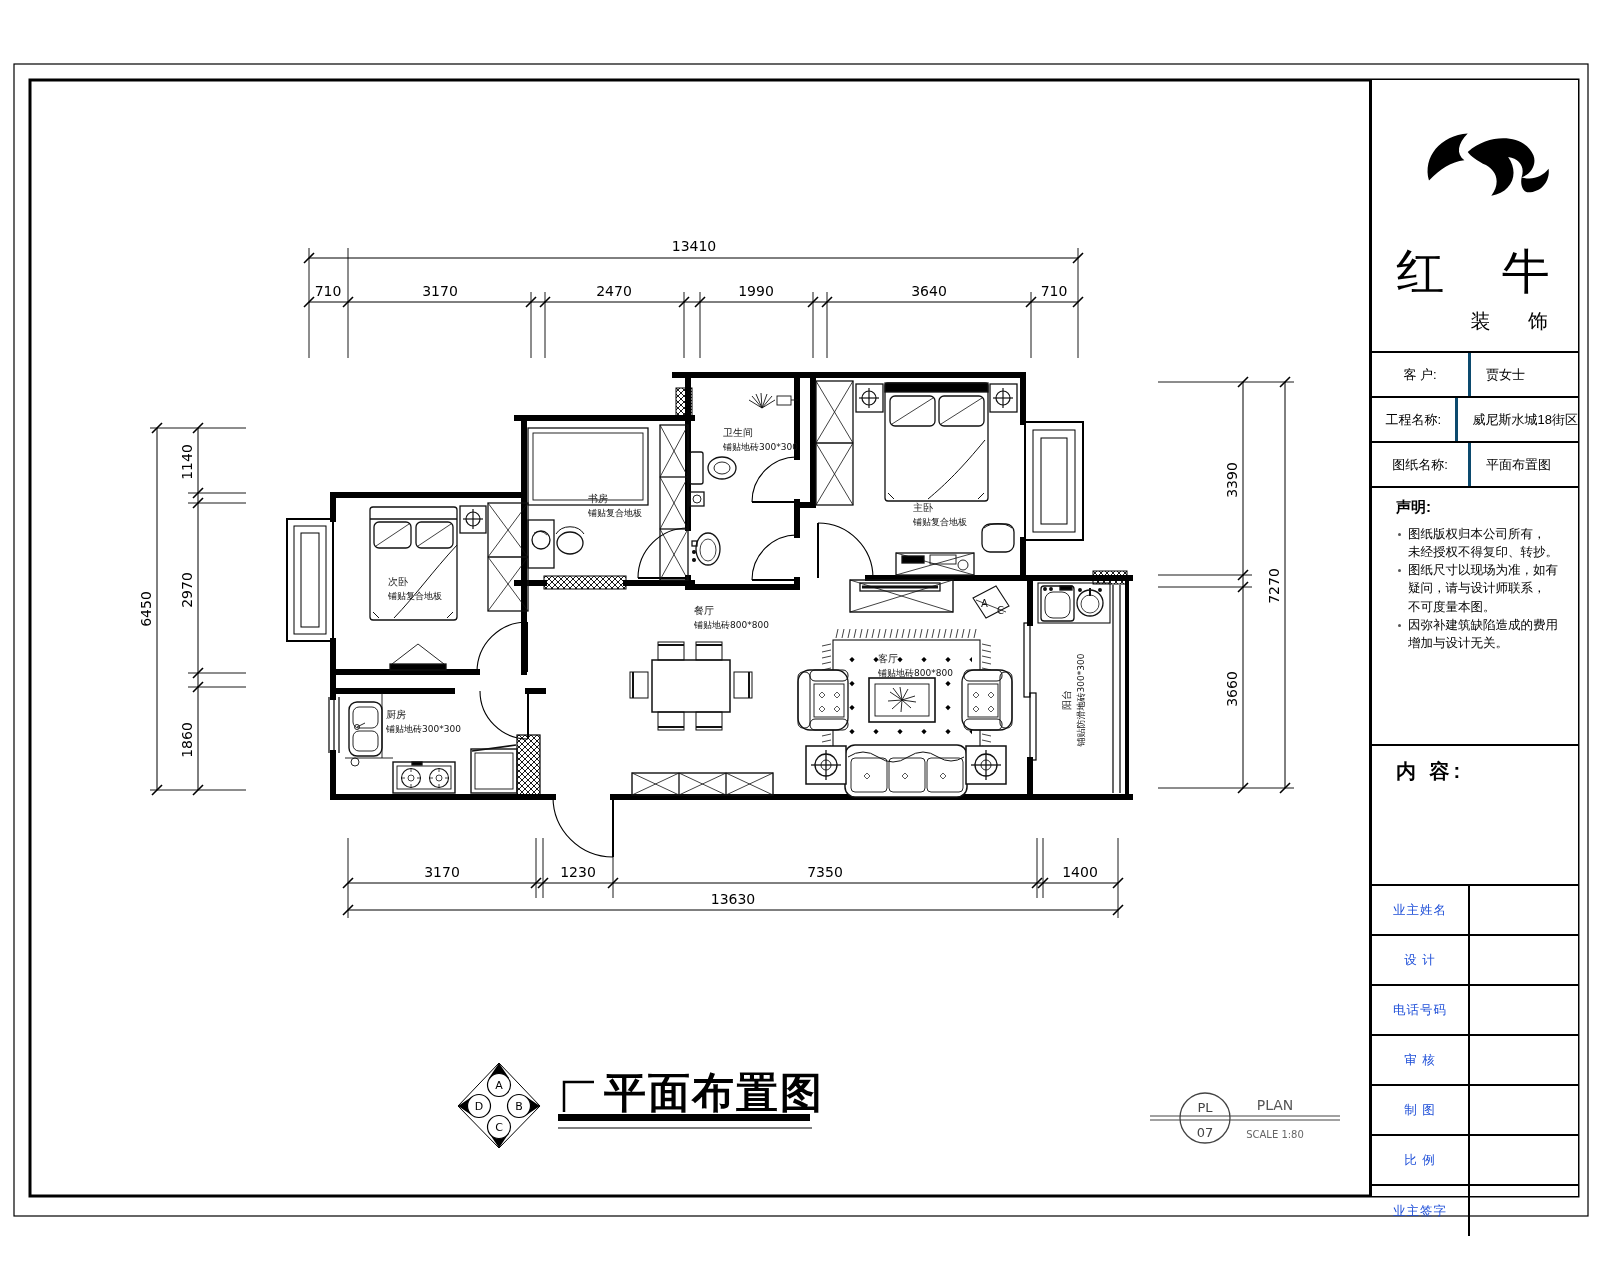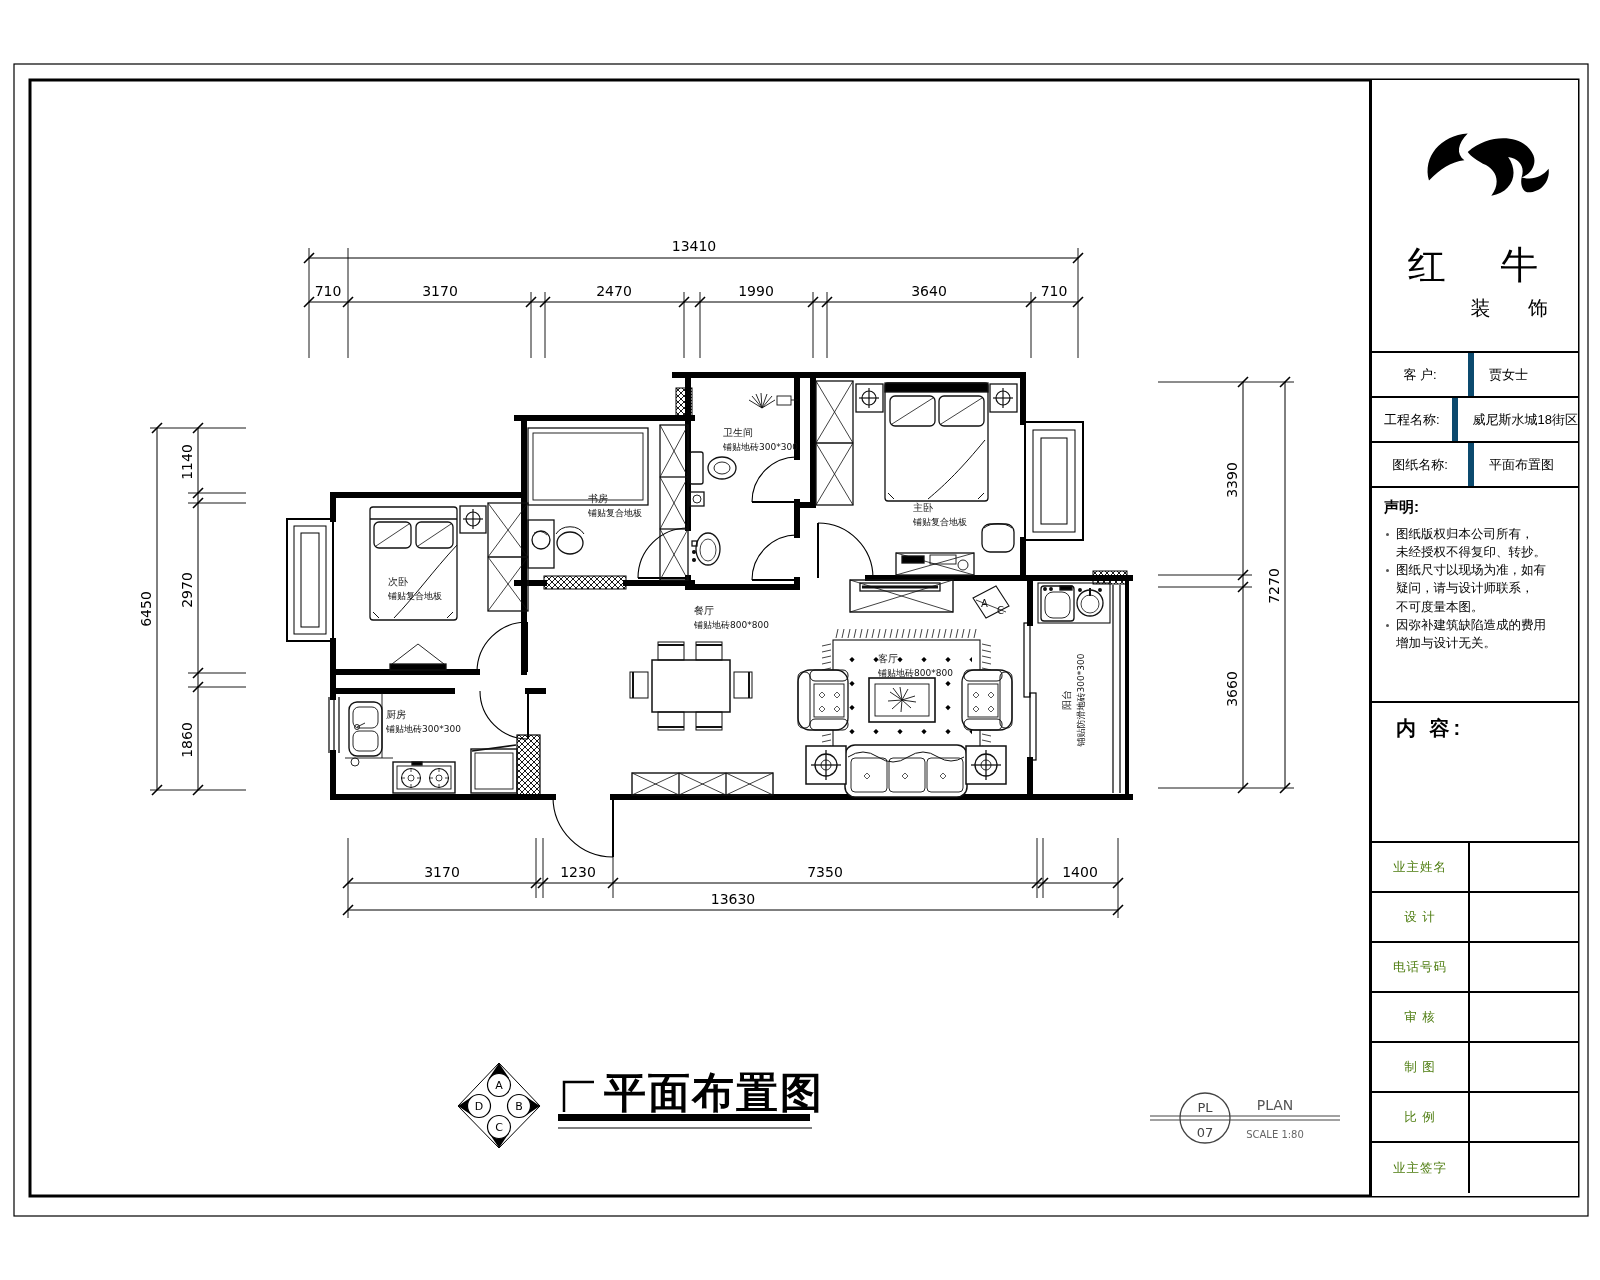--- a/index.html
+++ b/index.html
@@ -7,33 +7,33 @@
   .abs{position:absolute;}
   svg text{font-family:"DejaVu Sans","Liberation Sans",sans-serif;}
   .dim{font-size:14px;fill:#000;text-anchor:middle;}
   .rlabel{font-size:10px;fill:#222;}
   .small{font-size:9px;fill:#111;}
   
   #titleblock{left:1369px;top:80px;width:209px;height:1116px;border-left:3px solid #000;box-sizing:border-box;background:#fff;}
   #titleblock .cell{box-sizing:border-box;border-bottom:2px solid #000;position:relative;}
   #logo-cell{height:273px;}
   .info-row{height:45px;display:flex;align-items:center;}
-  .info-row .lbl{width:96px;align-self:stretch;display:flex;align-items:center;justify-content:center;border-right:6px solid #0c4a6e;font-size:13px;white-space:nowrap;}
+  .info-row .lbl{width:96px;align-self:stretch;display:flex;align-items:center;justify-content:center;border-right:3px solid #0c4a6e;font-size:13px;white-space:nowrap;}
   .info-row .val{flex:1;padding-left:15px;font-size:13px;white-space:nowrap;}
-  #decl-cell{height:215px;padding:10px 8px 0 12px;}
+  #decl-cell{height:258px;padding:10px 8px 0 24px;}
   #decl-title{font-size:15px;font-weight:600;margin-bottom:8px;}
   .note-line{font-size:12.5px;line-height:1.45;padding-left:12px;position:relative;}
   .note-first:before{content:"";position:absolute;left:2px;top:8px;width:3px;height:3px;background:#555;border-radius:50%;}
   #content-cell{height:140px;padding:12px 0 0 24px;}
   #content-label{font-size:20px;font-weight:600;letter-spacing:4px;}
   .sign-row{height:50px;display:flex;}
-  .sign-row .lbl{width:96px;border-right:2px solid #000;display:flex;align-items:center;justify-content:center;font-size:12.5px;color:#4d7c0f;letter-spacing:1px;}
+  .sign-row .lbl{width:96px;border-right:2px solid #000;display:flex;align-items:center;justify-content:center;font-size:12.5px;color:#1d4ed8;letter-spacing:1px;}
   .sign-row .val{flex:1;}
   #company-names{position:absolute;left:0;top:160px;width:100%;}
-  #company-name-1{font-size:38px;letter-spacing:22px;text-align:center;padding-left:18px;}
+  #company-name-1{font-size:48px;letter-spacing:22px;text-align:center;padding-left:18px;}
   #company-name-2{font-size:20px;letter-spacing:16px;text-align:right;padding-right:14px;margin-top:4px;}
 </style>
 </head>
 <body>
 
 <svg class="abs" style="left:0;top:0" width="1600" height="1280" viewBox="0 0 1600 1280">
   <defs>
     <pattern id="xh" width="6" height="6" patternUnits="userSpaceOnUse">
       <path d="M0,6 L6,0 M0,0 L6,6" stroke="#000" stroke-width="0.9"></path>
     </pattern>

